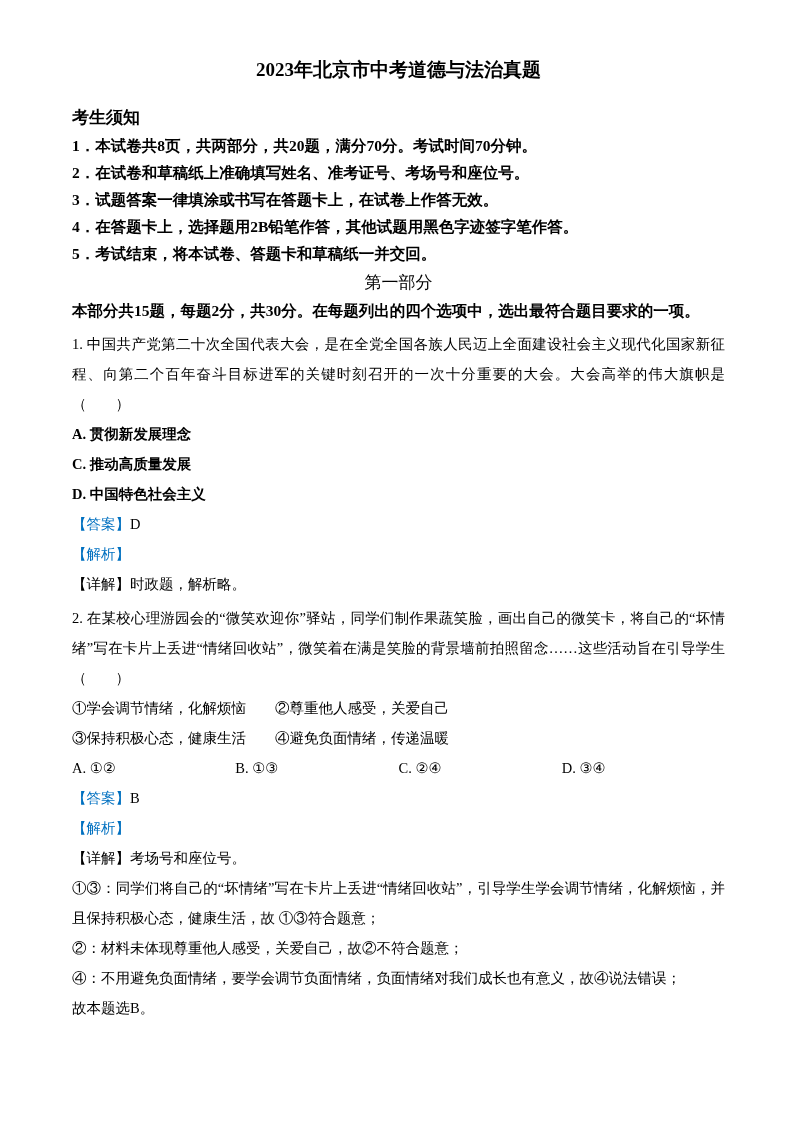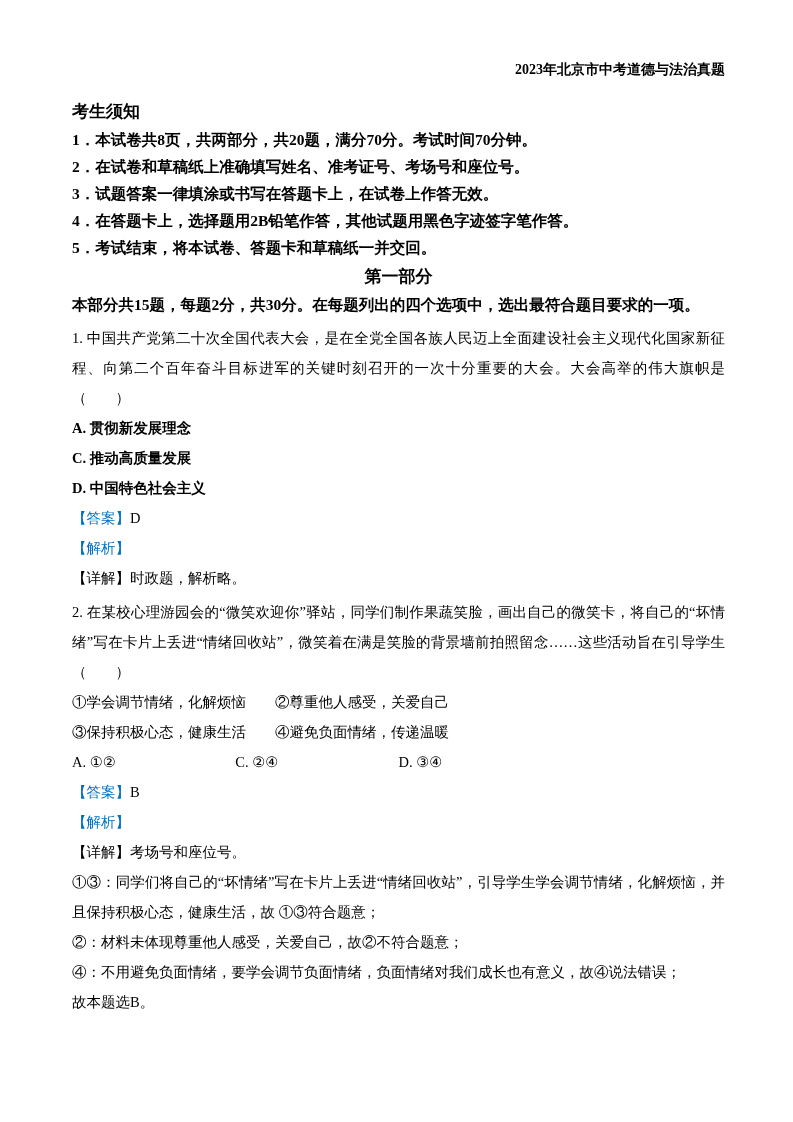--- a/index.html
+++ b/index.html
@@ -6,34 +6,34 @@
   body {
     width: 793px;
     height: 1122px;
     overflow: hidden;
     font-family: "Liberation Serif", "DejaVu Serif", serif;
     color: #000000;
   }
   .page { padding: 54px 68px 0 72px; }
   p { margin: 0; }
   .title {
-    font-size: 14px;
+    font-size: 19px;
     font-weight: bold;
-    text-align: right;
+    text-align: center;
     line-height: 32px;
-    margin: 0 0 12px 0;
+    margin: 0 0 18px 0;
   }
   .notice-header { font-size: 17px; font-weight: bold; line-height: 28px; }
   .notice-item {
     font-size: 15.5px;
     font-weight: bold;
     line-height: 27px;
     text-align: justify;
   }
-  .part-header { font-size: 17px; font-weight: bold; text-align: center; line-height: 28px; margin-top: 2px; }
+  .part-header { font-size: 17px; font-weight: normal; text-align: center; line-height: 28px; margin-top: 2px; }
   .part-desc { font-size: 15.5px; font-weight: bold; line-height: 28px; text-align: justify; }
   .q { margin-top: 4px; }
   .stem, .items-line, .detail, .answer-line, .analysis-line {
     font-size: 14.5px;
     line-height: 30px;
     text-align: justify;
   }
   .options {
     display: grid;
     font-size: 14.5px;
@@ -71,20 +71,21 @@
     <p class="analysis-line"><span class="blue">【解析】</span></p>
     <p class="detail">【详解】时政题，解析略。</p>
   </section>
 
   <section class="q">
     <p class="stem">2. 在某校心理游园会的“微笑欢迎你”驿站，同学们制作果蔬笑脸，画出自己的微笑卡，将自己的“坏情绪”写在卡片上丢进“情绪回收站”，微笑着在满是笑脸的背景墙前拍照留念……这些活动旨在引导学生（　　）</p>
     <p class="items-line">①学会调节情绪，化解烦恼　　②尊重他人感受，关爱自己</p>
     <p class="items-line">③保持积极心态，健康生活　　④避免负面情绪，传递温暖</p>
     <div class="options cols-4">
       <span>A. ①②</span>
+      <span>B. ①③</span>
       <span>C. ②④</span>
       <span>D. ③④</span>
     </div>
     <p class="answer-line"><span class="blue">【答案】</span><span>B</span></p>
     <p class="analysis-line"><span class="blue">【解析】</span></p>
     <p class="detail">【详解】考场号和座位号。</p>
     <p class="detail">①③：同学们将自己的“坏情绪”写在卡片上丢进“情绪回收站”，引导学生学会调节情绪，化解烦恼，并且保持积极心态，健康生活，故 ①③符合题意；</p>
     <p class="detail">②：材料未体现尊重他人感受，关爱自己，故②不符合题意；</p>
     <p class="detail">④：不用避免负面情绪，要学会调节负面情绪，负面情绪对我们成长也有意义，故④说法错误；</p>
     <p class="detail">故本题选B。</p>

